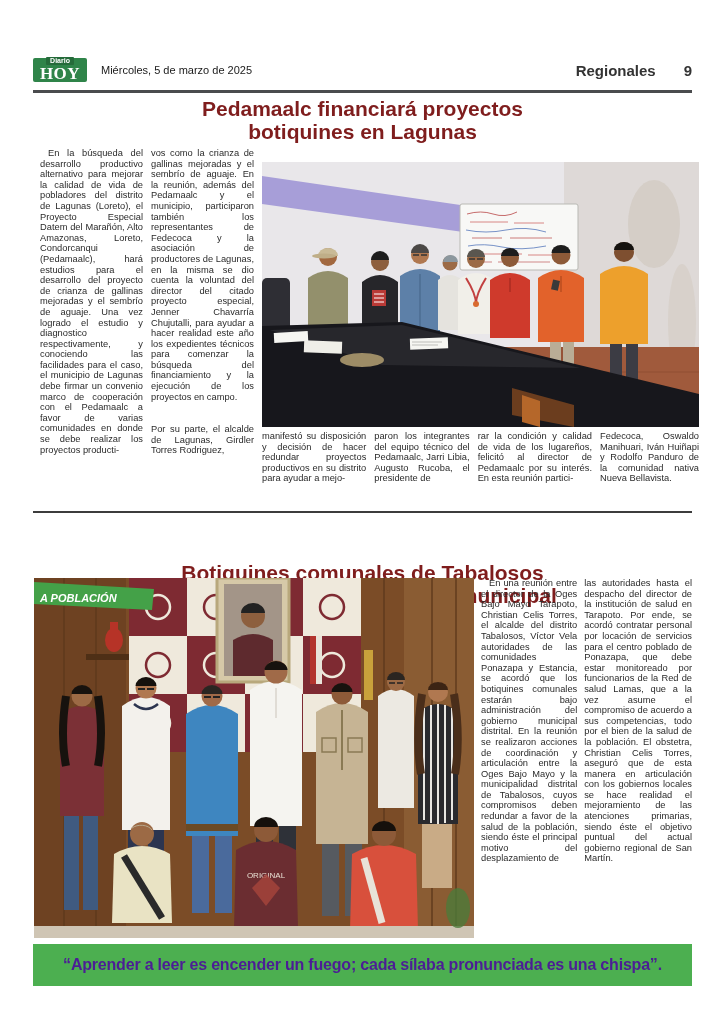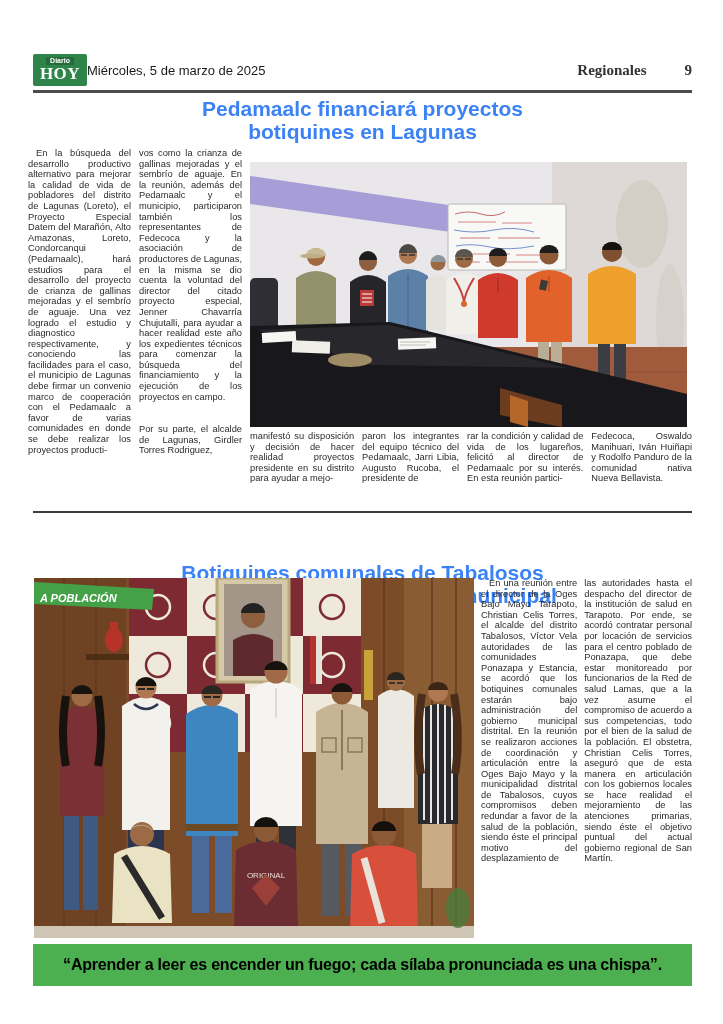--- a/index.html
+++ b/index.html
@@ -4,57 +4,57 @@
 <style>
   * { margin:0; padding:0; box-sizing:border-box; }
   html,body { background:#ffffff; }
   .page {
     position:relative; width:723px; height:1024px; background:#ffffff;
     font-family:"Liberation Sans", sans-serif; color:#2a2a2a; overflow:hidden;
   }
   
   .masthead { position:absolute; left:33px; right:31px; top:53px; height:34px;
     display:flex; align-items:center; }
-  .logo { width:54px; height:32px; background:#2f8449; border-radius:2px;
+  .logo { width:54px; height:24px; background:#2f8449; border-radius:2px;
     display:flex; flex-direction:column; align-items:center; justify-content:center; }
   .logo-top { font-size:7px; font-weight:bold; color:#ffffff; line-height:8px;
     background:#256b3a; padding:0 4px; border-radius:1px; }
   .logo-main { font-family:"Liberation Serif", serif; font-size:17px; font-weight:bold;
     color:#ffffff; line-height:18px; letter-spacing:0.5px; }
-  .m-date { font-size:13px; color:#1a1a1a; }
-  .m-right { margin-left:auto; display:flex; align-items:baseline; gap:38px;font-family:Liberation Serif, serif; }
+  .m-date { margin-left:14px; font-size:11px; color:#1a1a1a; }
+  .m-right { margin-left:auto; display:flex; align-items:baseline; gap:28px; }
   .m-section { font-size:15px; font-weight:bold; color:#333333; }
   .m-pagenum { font-size:15px; font-weight:bold; color:#333333; }
   .header-rule { position:absolute; left:33px; right:31px; top:90px; height:3px; background:#4a4c4e; }
   
   .headline { position:absolute; left:33px; right:31px; text-align:center;
-    font-weight:bold; color:#3b82f6; font-size:21px; line-height:23px; }
+    font-weight:bold; color:#7f1d1d; font-size:21px; line-height:23px; }
   .h1 { top:97px; }
   .h2 { top:521px;margin-top:40px; }
   
-  .a1-body { position:absolute; left:28px; right:31px; top:148px; height:360px;
+  .a1-body { position:absolute; left:40px; right:31px; top:148px; height:360px;
     display:flex; gap:8px; }
   .ncol { width:103px; flex:0 0 103px; font-size:9.3px; line-height:10.6px;
     text-align:justify; color:#2a2a2a; }
   .ncol p + p { margin-top:22px; }
   .indent { text-indent:8px; }
   .a1-right { flex:1 1 auto; display:flex; flex-direction:column; }
   .photo1 { width:437px; height:265px; margin-top:14px; display:block; }
   .a1-bottom { margin-top:4px; display:flex; gap:8px; }
   .a1-bottom .ncol { flex:1 1 auto; width:auto; }
   .thin-rule { position:absolute; left:33px; right:31px; top:511px; height:2px; background:#3c3c3c; }
   
   .a2-body { position:absolute; left:34px; right:31px; top:578px; height:362px;
     display:flex; gap:7px; }
   .photo2 { width:440px; height:360px; flex:0 0 440px; display:block; }
   .a2-body .ncol { flex:1 1 auto; width:auto; }
   
   .quote-banner { position:absolute; left:33px; right:31px; top:944px; height:42px;
     background:#4caf50; display:flex; align-items:center; justify-content:center; }
-  .quote-banner span { color:#000000; font-weight:bold; font-size:16px; letter-spacing:-0.2px; }
+  .quote-banner span { color:#4c1d95; font-weight:bold; font-size:16px; letter-spacing:-0.2px; }
 </style>
 </head>
 <body>
 
 <div class="page">
 
   <header class="masthead">
     <div class="logo">
       <span class="logo-top">Diario</span>
       <span class="logo-main">HOY</span>
@@ -165,21 +165,21 @@
         <g>
           <rect x="12" y="170" width="34" height="10" fill="#f6f6f2" transform="rotate(-3 29 175)"></rect>
           <rect x="42" y="179" width="38" height="12" fill="#efeee8" transform="rotate(2 61 185)"></rect>
           <rect x="148" y="176" width="38" height="11" fill="#f6f6f2" transform="rotate(-2 167 181)"></rect>
           <path d="M150,180 h30 M150,183 h26" stroke="#9a9a94" stroke-width="0.6"></path>
           <ellipse cx="100" cy="198" rx="22" ry="7" fill="#9d8c66"></ellipse>
         </g>
       </svg>
 
       <div class="a1-bottom">
-        <div class="ncol">manifestó su disposición y decisión de hacer realidad proyectos presidente en su distrito para ayudar a mejo-</div>
+        <div class="ncol">manifestó su disposición y decisión de hacer redundar proyectos productivos en su distrito para ayudar a mejo-</div>
         <div class="ncol">paron los integrantes del equipo técnico del Pedamaalc, Jarri Libia, Augusto Rucoba, el presidente de</div>
         <div class="ncol">rar la condición y calidad de vida de los lugareños, felicitó al director de Pedamaalc por su interés. En esta reunión partici-</div>
         <div class="ncol">Fedecoca, Oswaldo Manihuari, Iván Huiñapi y Rodolfo Panduro de la comunidad nativa Nueva Bellavista.</div>
       </div>
     </div>
   </section>
 
   <div class="thin-rule"></div>
 
   <div class="headline h2">

